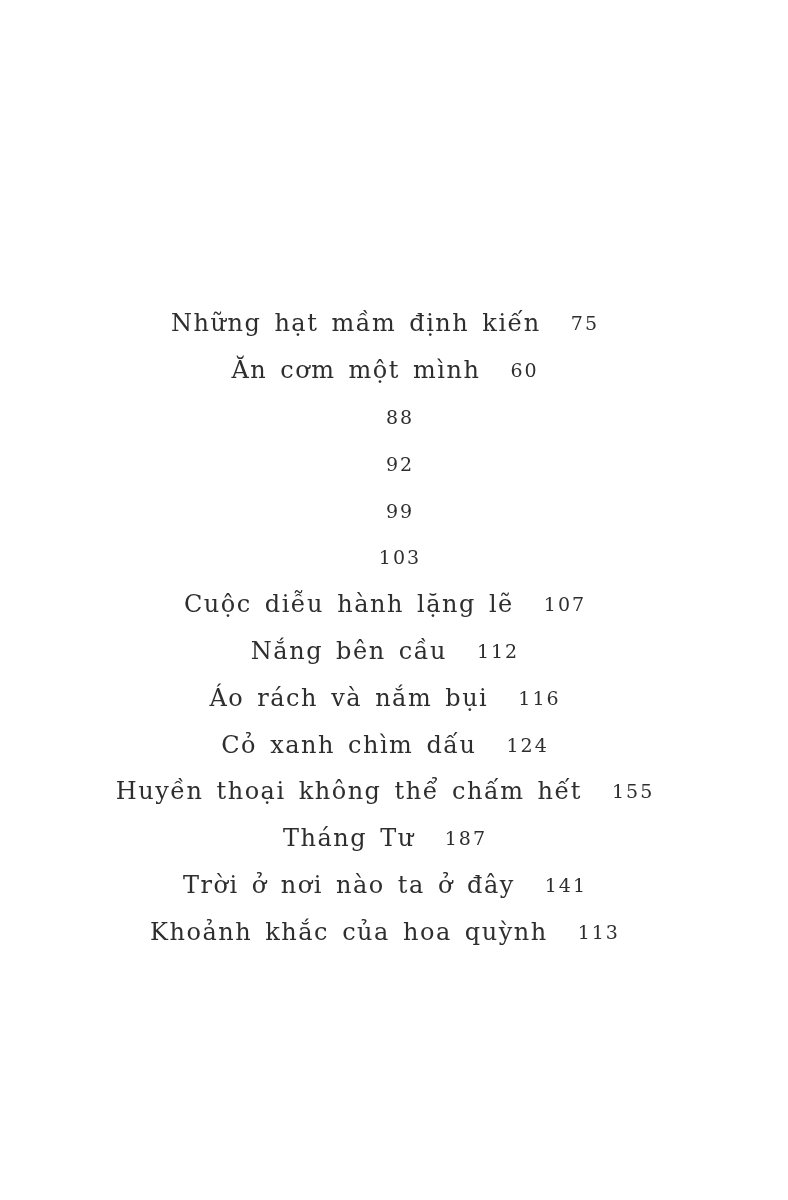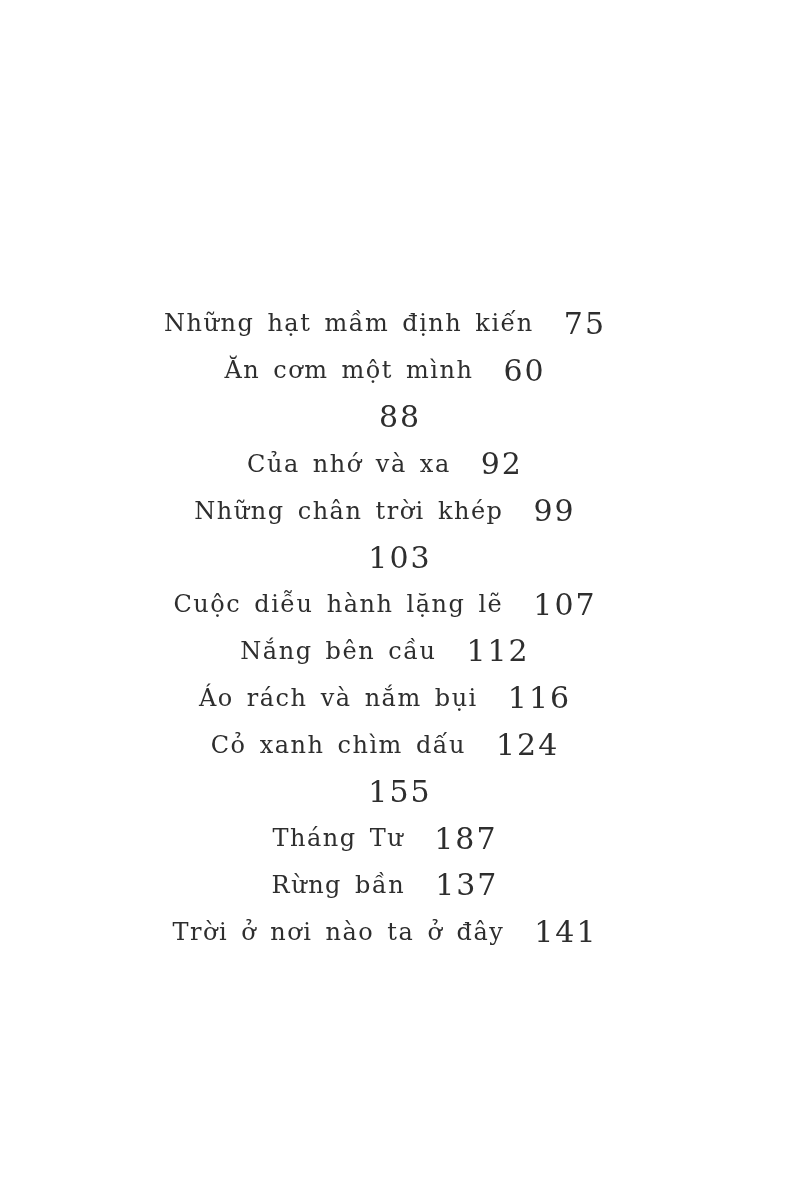--- a/index.html
+++ b/index.html
@@ -30,21 +30,21 @@
       justify-content: center;
       white-space: nowrap;
     }
     .toc-title {
       font-size: 24px;
       letter-spacing: 1.5px;
       word-spacing: 4px;
       color: #2e2e2e;
     }
     .toc-page {
-      font-size: 30px;
+      font-size: 19px;
       letter-spacing: 2px;
       margin-left: 30px;
       color: #2e2e2e;
       font-variant-numeric: oldstyle-nums;
     }
   </style>
 </head>
 <body>
 
 <div class="page">
@@ -54,25 +54,23 @@
         <span class="toc-page">75</span>
       </div>
       <div class="toc-row">
         <span class="toc-title">Ăn cơm một mình</span>
         <span class="toc-page">60</span>
       </div>
       <div class="toc-row">
         <span class="toc-page">88</span>
       </div>
       <div class="toc-row">
-        <span class="toc-title">Của nhớ và xa</span>
         <span class="toc-page">92</span>
       </div>
       <div class="toc-row">
-        <span class="toc-title">Những chân trời khép</span>
         <span class="toc-page">99</span>
       </div>
       <div class="toc-row">
         <span class="toc-page">103</span>
       </div>
       <div class="toc-row">
         <span class="toc-title">Cuộc diễu hành lặng lẽ</span>
         <span class="toc-page">107</span>
       </div>
       <div class="toc-row">
@@ -81,31 +79,29 @@
       </div>
       <div class="toc-row">
         <span class="toc-title">Áo rách và nắm bụi</span>
         <span class="toc-page">116</span>
       </div>
       <div class="toc-row">
         <span class="toc-title">Cỏ xanh chìm dấu</span>
         <span class="toc-page">124</span>
       </div>
       <div class="toc-row">
+        <span class="toc-title">Huyền thoại không thể chấm hết</span>
         <span class="toc-page">155</span>
       </div>
       <div class="toc-row">
         <span class="toc-title">Tháng Tư</span>
         <span class="toc-page">187</span>
       </div>
       <div class="toc-row">
-        <span class="toc-title">Rừng bần</span>
-        <span class="toc-page">137</span>
-      </div>
-      <div class="toc-row">
         <span class="toc-title">Trời ở nơi nào ta ở đây</span>
         <span class="toc-page">141</span>
       </div>
       <div class="toc-row">
+        <span class="toc-title">Khoảnh khắc của hoa quỳnh</span>
         <span class="toc-page">113</span>
       </div>
     </div>
 </div>
 
 </body></html>

